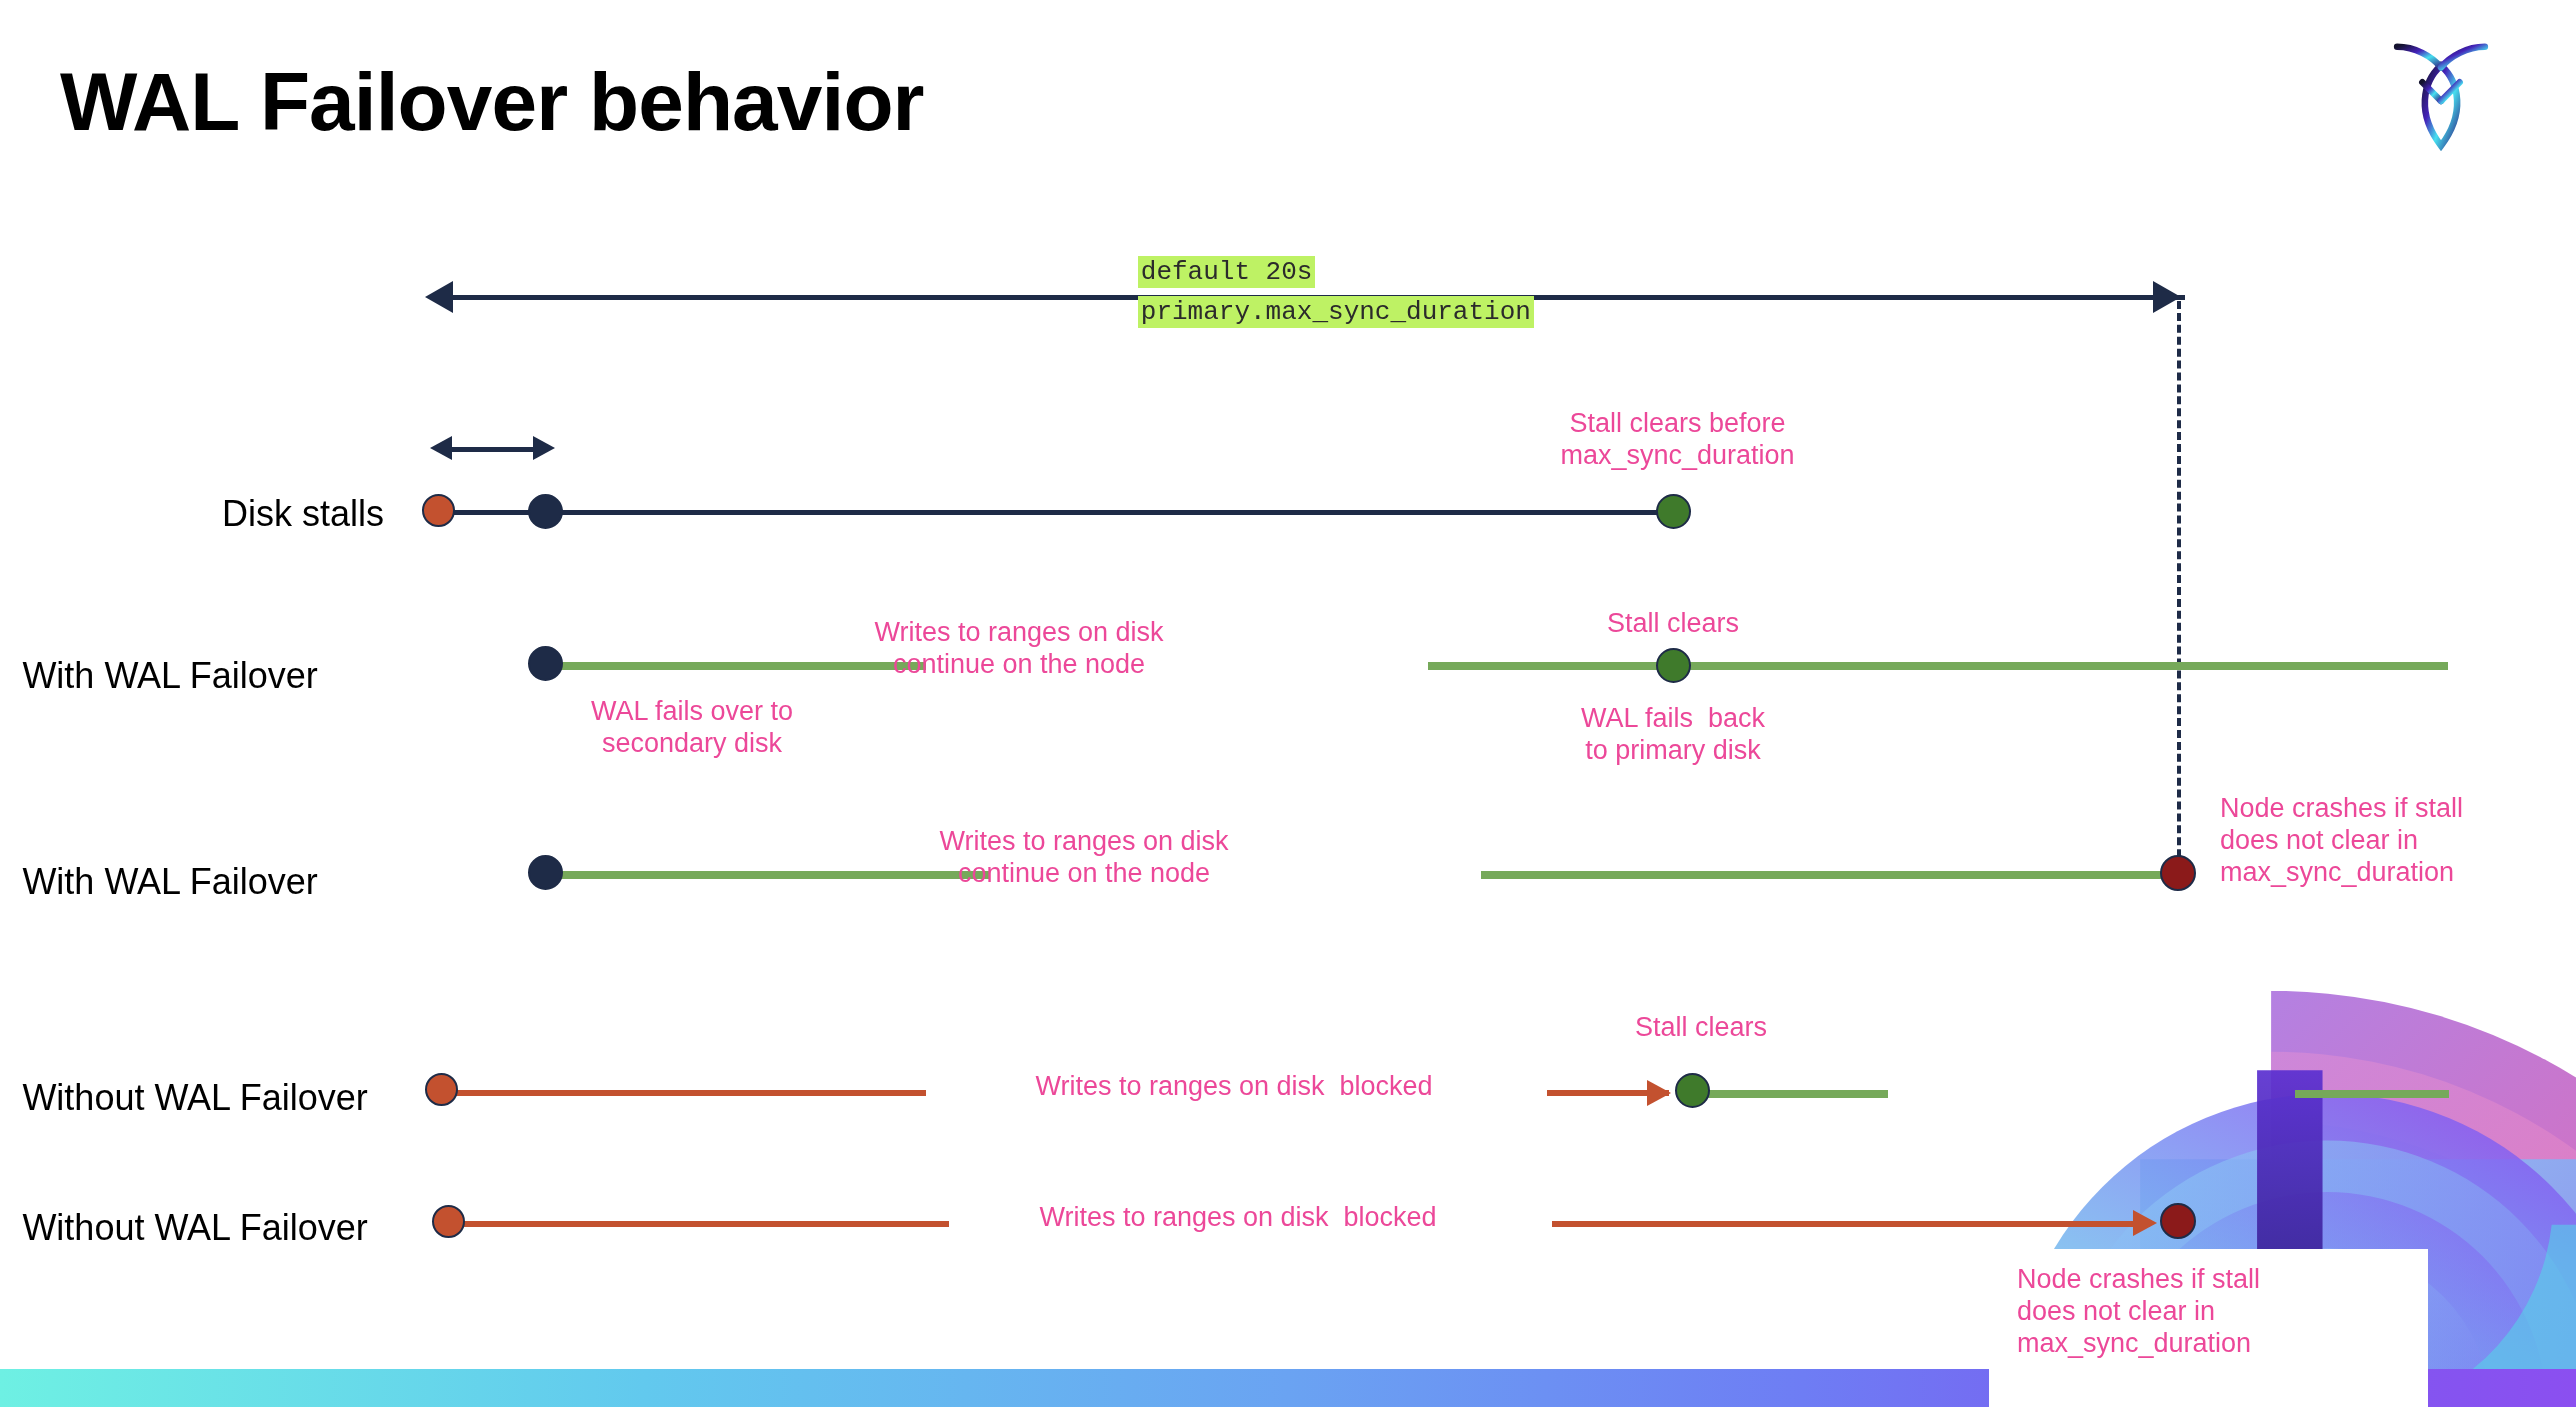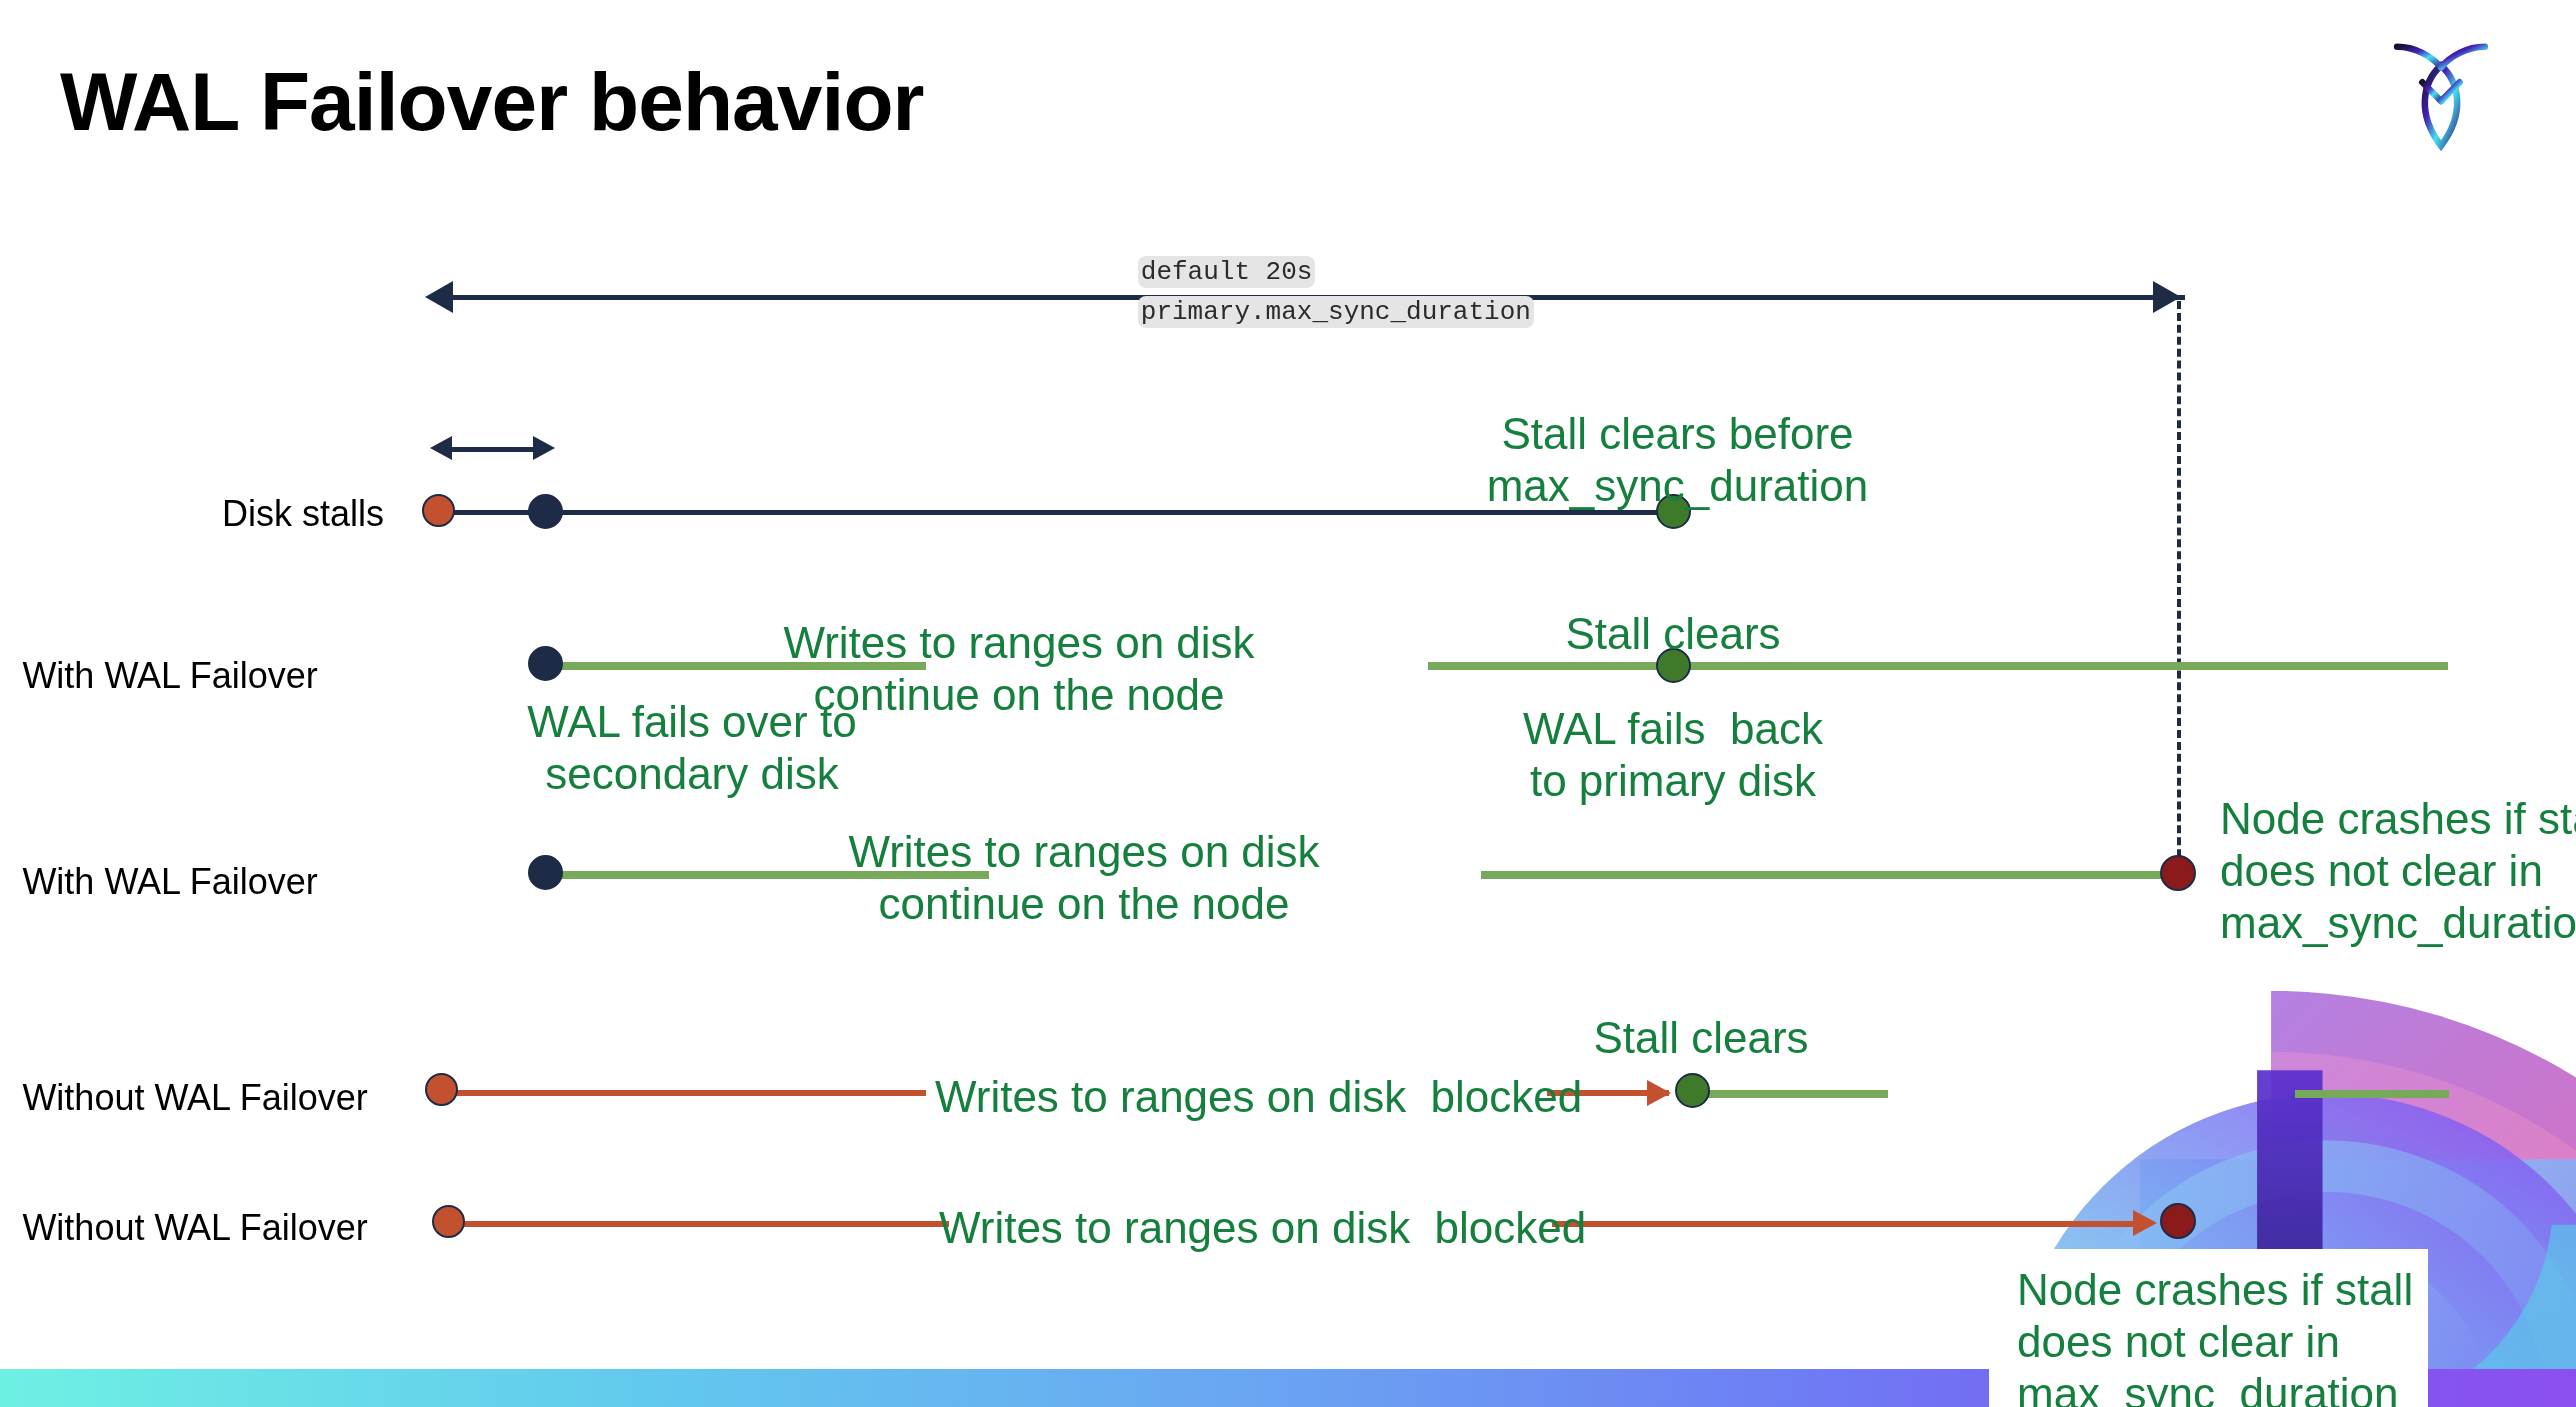--- a/index.html
+++ b/index.html
@@ -26,26 +26,26 @@
   .deco{position:absolute;left:1897px;top:888px;width:679px;height:520px;overflow:hidden;pointer-events:none;}
   .bottombar{position:absolute;left:0;bottom:0;width:2576px;height:39px;
     background:linear-gradient(90deg,#6ef0e3 0%,#62c9ee 25%,#6aa3f2 50%,#6e7df4 70%,#7a5cf0 85%,#8b4ff0 100%);}
 
   
   .code{
     position:absolute;
     font-family:"Liberation Mono", monospace;
     font-size:26px;color:#2b2b2b;line-height:1.55;white-space:nowrap;
   }
-  .code span{background:#e5e5e5;padding:0.9px 2.8px;border-radius:8px;}
+  .code span{background:#bef264;padding:0.9px 2.8px;}
 
   
   .lbl{
-    position:absolute;color:#15803d;
-    font-size:44px;line-height:1.18;white-space:pre;
+    position:absolute;color:#ec4899;
+    font-size:27px;line-height:1.18;white-space:pre;
   }
   .lbl.c{text-align:center;}
   .lbl.l{text-align:left;}
 
   
   .rowlabel{position:absolute;font-size:36px;color:#000;white-space:nowrap;}
 
   
   .hline{position:absolute;height:4.7px;}
   .navy{background:#1e2b47;}

